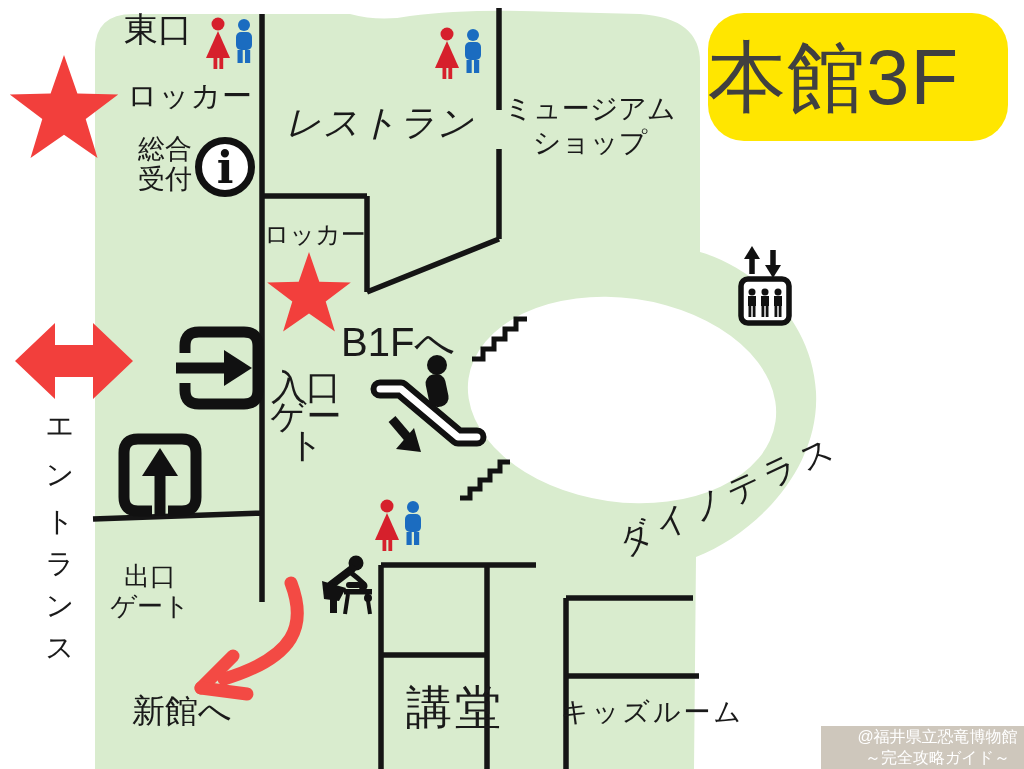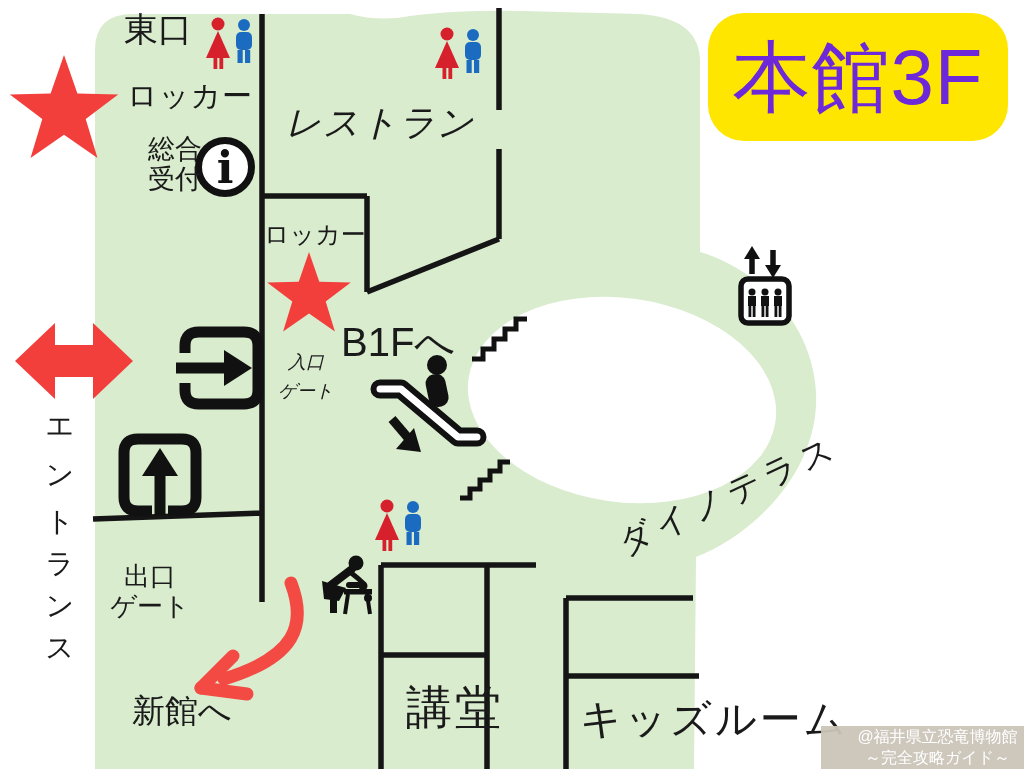--- a/index.html
+++ b/index.html
@@ -3,22 +3,22 @@
 <meta charset="utf-8">
 <style>
   html,body{margin:0;padding:0;background:#fff;}
   #stage{position:relative;width:1024px;height:769px;overflow:hidden;background:#fff;
          font-family:"Liberation Sans","DejaVu Sans",sans-serif;color:#1a1a1a;}
   #map-svg{position:absolute;left:0;top:0;z-index:0;}
   .lbl{position:absolute;z-index:2;white-space:nowrap;line-height:1.12;}
   .center{text-align:center;white-space:normal;}
   .vtext{writing-mode:vertical-rl;text-orientation:upright;}
   #floor-badge{position:absolute;left:708px;top:13px;width:300px;height:128px;z-index:3;
-      background:#ffe600;border-radius:36px;text-align:center;line-height:128px;
-      font-size:78px;letter-spacing:1px;color:#6d28d9;}
+      background:#ffe600;border-radius:36px;text-align:left;line-height:128px;
+      font-size:78px;letter-spacing:1px;color:#404040;}
   #dino-terrace{transform:rotate(-25deg);transform-origin:0 0;letter-spacing:6px;font-size:33px;}
   #watermark{position:absolute;left:821px;top:726px;width:233px;height:43px;z-index:4;
       background:rgba(203,196,184,0.95);color:#fff;text-align:center;
       font-size:16px;line-height:20.5px;padding-top:1px;box-sizing:border-box;}
 </style>
 </head>
 <body>
 
 <div id="stage">
 
@@ -139,46 +139,50 @@
     <g stroke="#f34a44" stroke-width="13" stroke-linecap="round" fill="none">
       <path d="M291,583 C307,625 296,657 224,679"></path>
       <path d="M201,688 L233,656"></path>
       <path d="M201,688 L247,694"></path>
     </g>
   </svg>
 
   <div class="lbl" style="left:108px;top:10px;font-size:34px;margin-left:16px;">東口</div>
   <div class="lbl" style="left:127px;top:79px;font-size:30px;letter-spacing:1px;">ロッカー</div>
 
-  <div class="lbl center" style="left:133px;top:134px;width:64px;font-size:27px;line-height:30px;margin-left:10px;">
+  <div class="lbl center" style="left:133px;top:134px;width:64px;font-size:27px;line-height:30px;">
     <div>総合</div>
     <div>受付</div>
   </div>
 
   <div class="lbl" style="left:285px;top:103px;font-size:36px;letter-spacing:1px;font-style:italic;">レストラン</div>
 
+  <div class="lbl center" style="left:502px;top:92px;width:176px;font-size:28px;line-height:34px;">
+    <div>ミュージアム</div>
+    <div>ショップ</div>
+  </div>
 
   <div class="lbl" style="left:264px;top:220px;font-size:25px;">ロッカー</div>
   <div class="lbl" style="left:341px;top:320px;font-size:40px;">B1Fへ</div>
 
-  <div class="lbl center" style="left:268px;top:348px;width:76px;font-size:18px;line-height:29px;font-style:italic;">
+  <div class="lbl center" style="left:268px;top:372px;width:76px;font-size:35px;line-height:29px;">
     <div>入口</div>
     <div>ゲート</div>
   </div>
 
   <div class="lbl center" style="left:108px;top:517px;width:84px;font-size:26px;line-height:30px;margin-top:44px;">
     <div>出口</div>
     <div>ゲート</div>
   </div>
 
   <div class="lbl vtext" style="left:44px;top:402px;font-size:28px;letter-spacing:12px;">エントランス</div>
 
   <div class="lbl" style="left:132px;top:693px;font-size:33px;">新館へ</div>
   <div class="lbl" style="left:386px;top:682px;font-size:46px;letter-spacing:3px;margin-left:20px;">講堂</div>
-  <div class="lbl" style="left:580px;top:697px;font-size:41px;letter-spacing:3px;">キッズルーム</div>
+  <div class="lbl" style="left:561px;top:697px;font-size:27px;letter-spacing:3px;">キッズルーム</div>
 
   <div class="lbl" id="dino-terrace" style="left:613px;top:529px;">ダイノテラス</div>
 
   <div id="floor-badge">本館3F</div>
 
   <div id="watermark">
     <div>@福井県立恐竜博物館</div>
     <div>～完全攻略ガイド～</div>
   </div>
 

